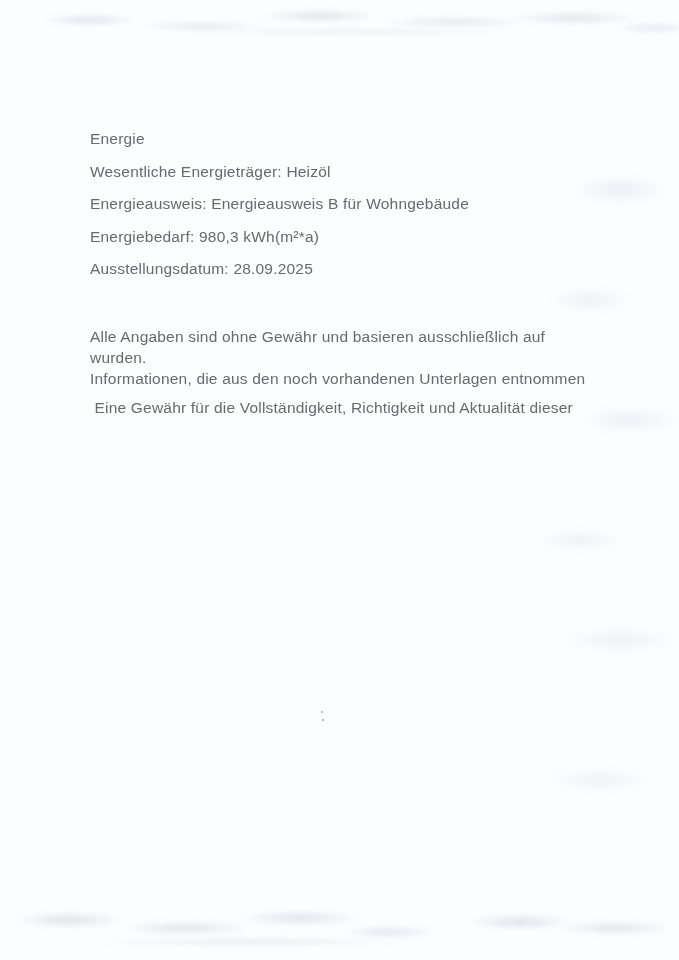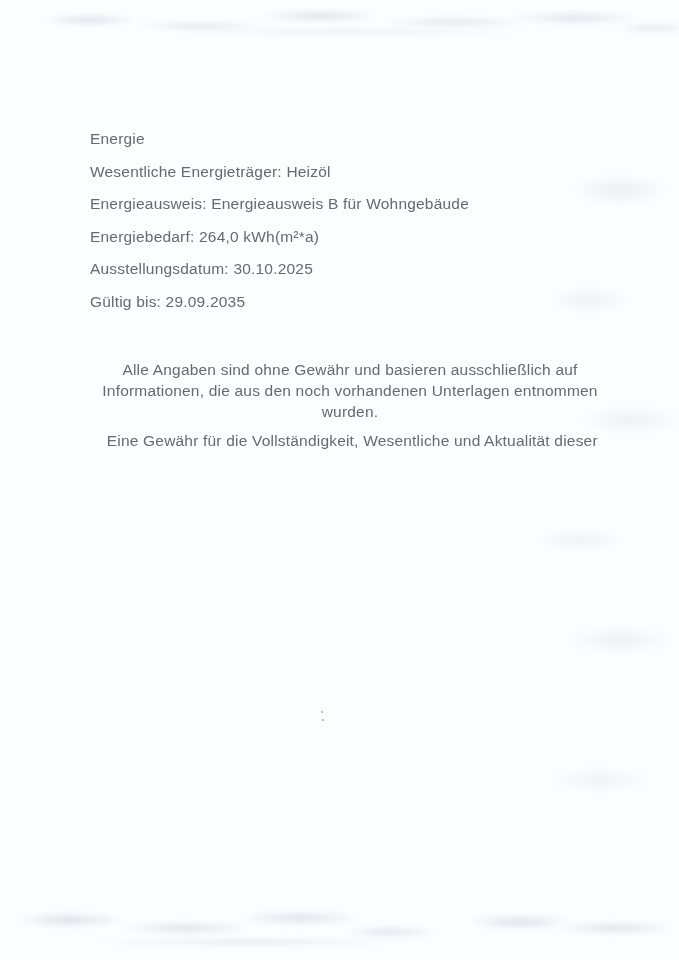--- a/index.html
+++ b/index.html
@@ -73,52 +73,51 @@
     letter-spacing: 0.2px;
   }
   .entry {
     line-height: 17px;
     margin-bottom: 15.5px;
     white-space: pre;
   }
   .para { line-height: 21px; }
   .para-1 { margin-top: 49px; }
   .para-2 { margin-top: 8px; }
-  .para-line { white-space: pre-wrap; text-align: center; }
+  .para-line { white-space: pre-wrap; }
 </style>
 </head>
 <body>
 
 <div class="page">
 
   <div class="noise noise-top"></div>
   <div class="noise noise-bottom"></div>
   <div class="noise noise-right"></div>
   <div class="speck"></div>
 
   <div class="content">
 
     <div class="entry">Energie</div>
 
     <div class="entry">Wesentliche Energieträger: Heizöl</div>
 
     <div class="entry">Energieausweis: Energieausweis B für Wohngebäude</div>
 
-    <div class="entry">Energiebedarf: 264,0 kWh(m²*a)</div>
+    <div class="entry">Energiebedarf: 980,3 kWh(m²*a)</div>
 
 
-    <div class="entry">Ausstellungsdatum: 30.10.2025</div>
+    <div class="entry">Ausstellungsdatum: 28.09.2025</div>
 
-    <div class="entry">Gültig bis: 29.09.2035</div>
 
 
     <div class="para para-1">
       <div class="para-line">Alle Angaben sind ohne Gewähr und basieren ausschließlich auf</div>
+      <div class="para-line">wurden.</div>
       <div class="para-line">Informationen, die aus den noch vorhandenen Unterlagen entnommen</div>
-      <div class="para-line">wurden.</div>
     </div>
 
     <div class="para para-2">
-      <div class="para-line"> Eine Gewähr für die Vollständigkeit, Wesentliche und Aktualität dieser</div>
+      <div class="para-line"> Eine Gewähr für die Vollständigkeit, Richtigkeit und Aktualität dieser</div>
     </div>
 
   </div>
 </div>
 
 </body></html>

